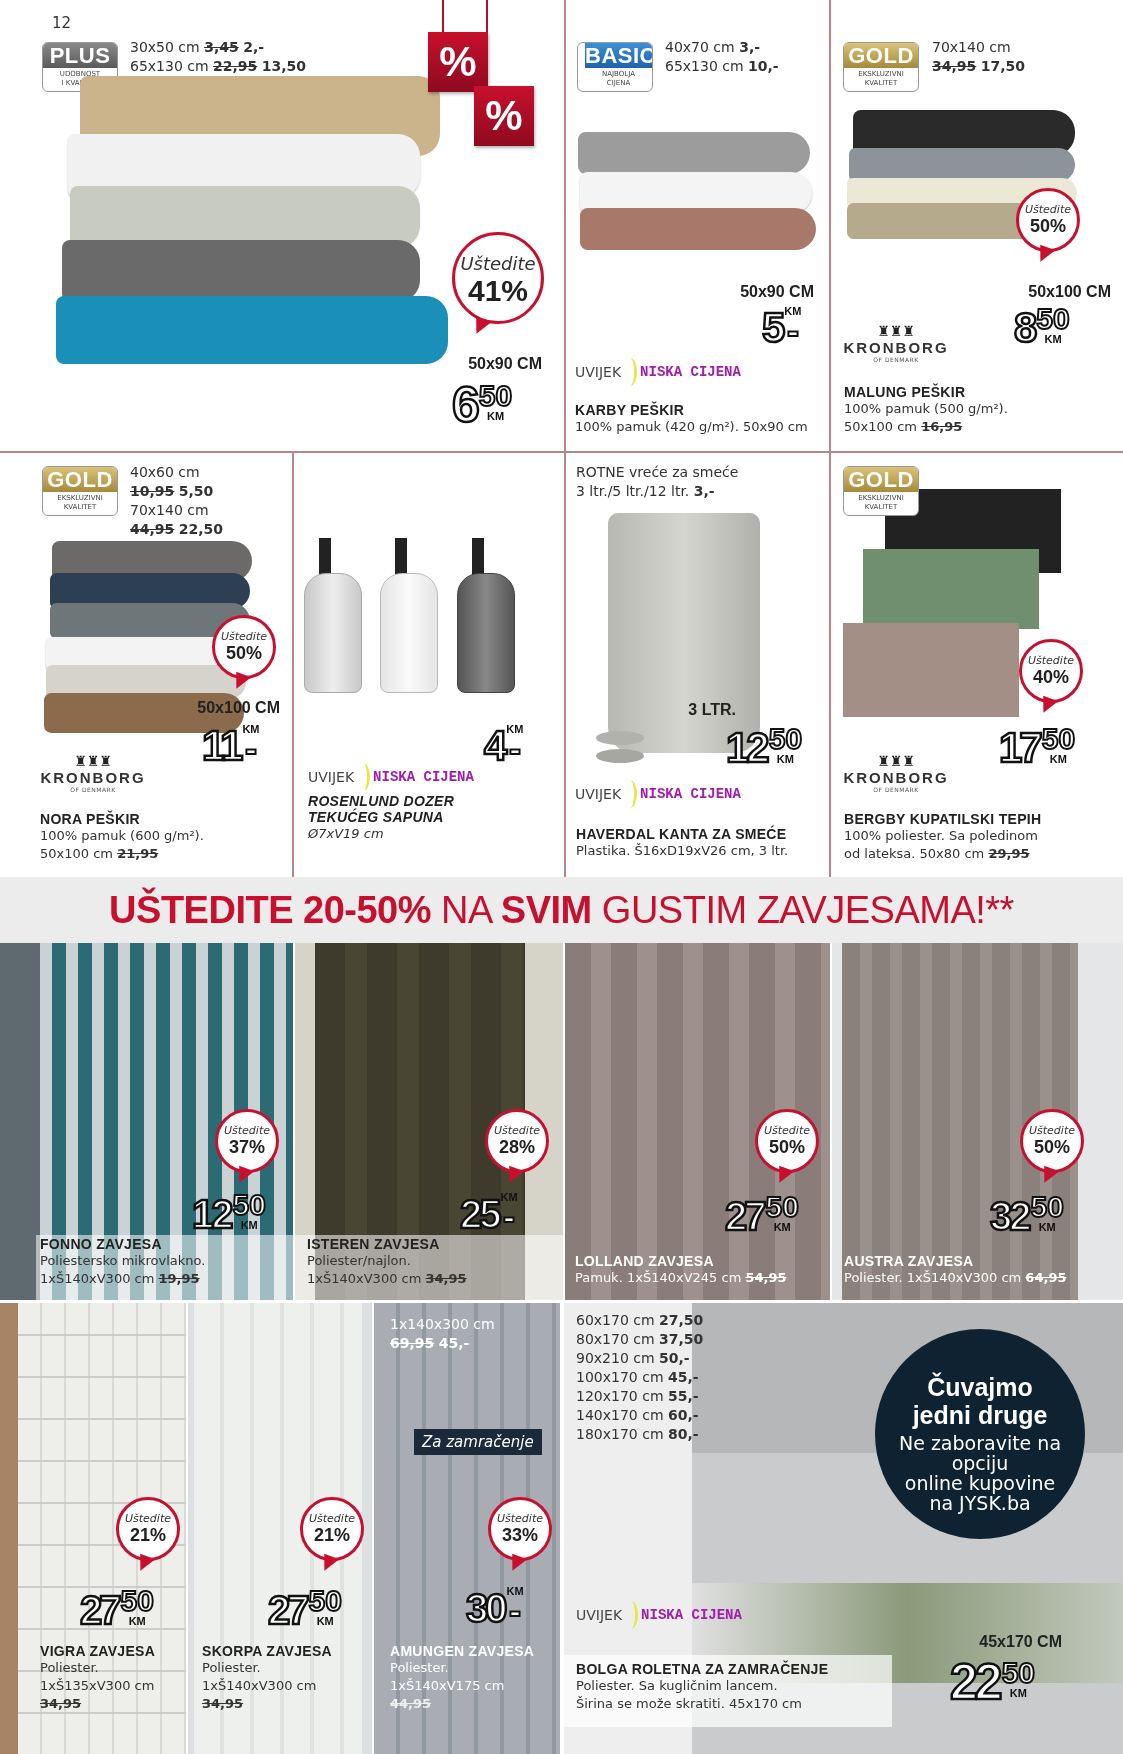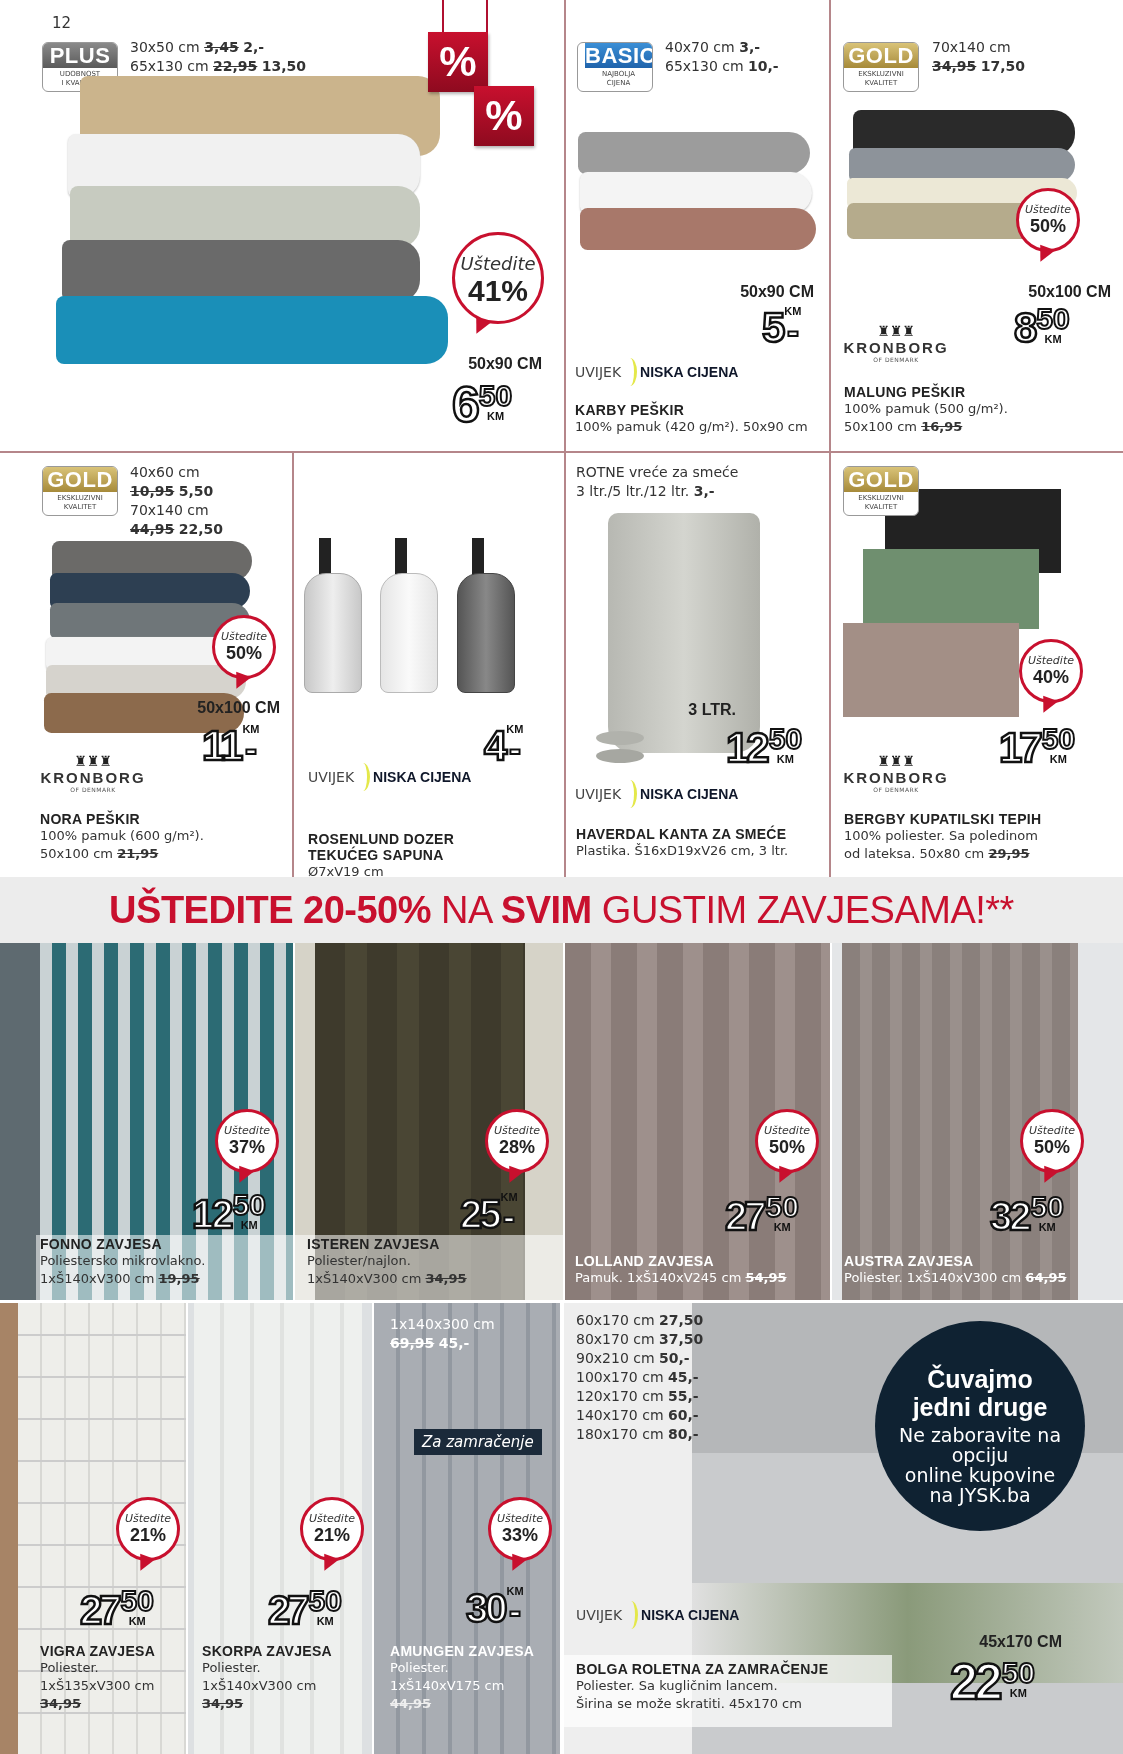--- a/index.html
+++ b/index.html
@@ -43,21 +43,21 @@
   .save::after { content: ""; position: absolute; left: 18px; bottom: -14px; width: 0; height: 0; border-left: 6px solid transparent; border-right: 10px solid transparent; border-top: 16px solid #c8102e; transform: rotate(20deg); }
   .save .t1 { font-size: 11px; font-style: italic; color: #333; margin-top: 12px; line-height: 13px; }
   .save .t2 { font-family: "Liberation Sans", sans-serif; font-weight: bold; font-size: 18px; color: #222; line-height: 20px; }
   .save.big { width: 92px; height: 92px; }
   .save.big .t1 { font-size: 18px; margin-top: 18px; line-height: 22px; }
   .save.big .t2 { font-size: 30px; line-height: 32px; }
 
   
   .unc { position: absolute; font-size: 14px; color: #444; white-space: nowrap; display: flex; align-items: center; }
   .unc .arc { display: inline-block; width: 14px; height: 28px; border-right: 3px solid #e4e84a; border-radius: 0 50% 50% 0; margin: 0 3px 0 2px; }
-  .unc b { font-family: Liberation Sans, sans-serif; font-weight: bold; color: #0f172a; }
+  .unc b { font-family: Liberation Mono, monospace; font-weight: bold; color: #a21caf; }
 
   
   .kronborg { position: absolute; text-align: center; width: 110px; }
   .kronborg .castle { font-size: 14px; color: #222; line-height: 16px; }
   .kronborg .nm { font-family: "Liberation Sans", sans-serif; font-weight: bold; font-size: 15px; letter-spacing: 2px; color: #333; }
   .kronborg .of { font-size: 6px; color: #555; letter-spacing: 0.5px; }
 
   
   .tag { position: absolute; width: 60px; height: 60px; background: linear-gradient(#c8102e, #8e0a1f); color: #fff; font-family: "Liberation Sans", sans-serif; font-weight: bold; font-size: 42px; line-height: 60px; text-align: center; box-shadow: 1px 2px 3px rgba(0,0,0,.3); }
   .string { position: absolute; width: 2px; background: #b01030; }
@@ -252,21 +252,21 @@
     <span class="dec">
         <span class="km">KM</span>
         <span class="dash">-</span>
       </span>
   </div>
   <div class="unc" style="left:14px;top:310px;">
     <span>UVIJEK</span>
       <span class="arc"></span>
       <b>NISKA CIJENA</b>
   </div>
-  <div class="prod-block" style="left:14px;top:378px;">
+  <div class="prod-block" style="left:14px;top:340px;font-style:italic;">
     <div class="prod-name">ROSENLUND DOZER</div>
     <div class="prod-name">TEKUĆEG SAPUNA</div>
     <div class="prod-desc">Ø7xV19 cm</div>
   </div>
 </div>
 
 <div class="cell" style="left:566px;top:453px;width:263px;height:424px;">
   <div class="size-prices" style="left:10px;top:10px;">
     <div>ROTNE vreće za smeće</div>
     <div><span>3 ltr./5 ltr./12 ltr.</span> <b>3,-</b></div>
@@ -485,21 +485,21 @@
   <div style="position:absolute;left:130px;top:280px;width:431px;height:100px;background:linear-gradient(90deg,#e0e0e0,#8a9a7a,#c2c9bd);"></div>
   <div class="size-prices" style="left:14px;top:8px;">
     <div><span>60x170 cm</span> <b>27,50</b></div>
     <div><span>80x170 cm</span> <b>37,50</b></div>
     <div><span>90x210 cm</span> <b>50,-</b></div>
     <div><span>100x170 cm</span> <b>45,-</b></div>
     <div><span>120x170 cm</span> <b>55,-</b></div>
     <div><span>140x170 cm</span> <b>60,-</b></div>
     <div><span>180x170 cm</span> <b>80,-</b></div>
   </div>
-  <div class="circle-promo" style="left:313px;top:18px;">
+  <div class="circle-promo" style="left:313px;top:26px;">
     <div class="h">Čuvajmo</div>
     <div class="h" style="margin-top:0;">jedni druge</div>
     <div class="s">Ne zaboravite na opciju</div>
     <div class="s" style="margin-top:0;">online kupovine</div>
     <div class="s" style="margin-top:0;">na JYSK.ba</div>
   </div>
   <div class="unc" style="left:14px;top:298px;">
     <span>UVIJEK</span>
       <span class="arc"></span>
       <b>NISKA CIJENA</b>

